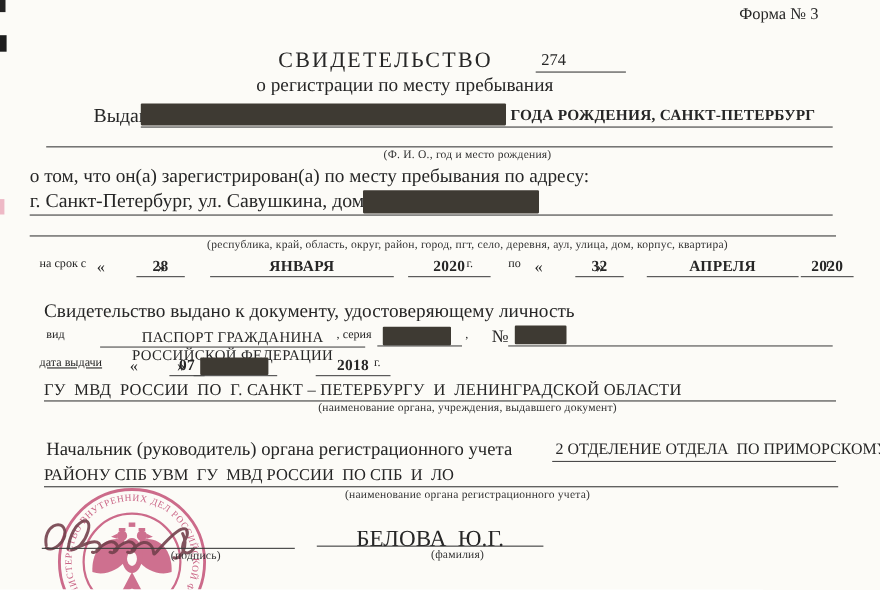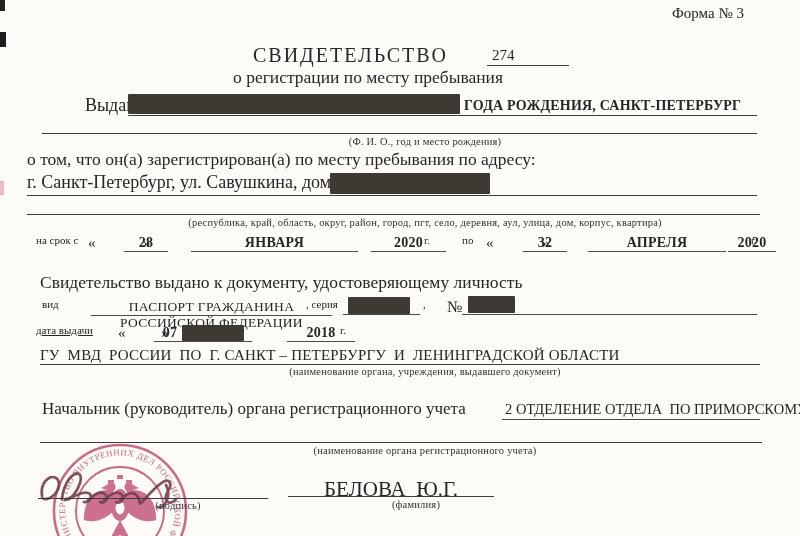--- a/index.html
+++ b/index.html
@@ -93,20 +93,21 @@
   <div class="blank" style="left:259px;top:323px;width:68px;">2018</div>
   <div class="lbl" style="left:340px;top:324px;">г.</div>
 
   <div class="abs typed pre" style="left:40px;top:347px;">ГУ  МВД  РОССИИ  ПО  Г. САНКТ – ПЕТЕРБУРГУ  И  ЛЕНИНГРАДСКОЙ ОБЛАСТИ</div>
   <div class="rule" style="left:40px;top:364px;width:720px;"></div>
   <div class="caption" style="left:0;top:366px;width:800px;">(наименование органа, учреждения, выдавшего документ)</div>
 
   <div class="abs" style="left:42px;top:399px;font-size:17px;">Начальник (руководитель) органа регистрационного учета</div>
   <div class="abs pre" style="left:505px;top:401px;font-size:14.5px;">2 ОТДЕЛЕНИЕ ОТДЕЛА  ПО ПРИМОРСКОМУ</div>
   <div class="rule-thin" style="left:502px;top:419px;width:258px;"></div>
+  <div class="abs pre" style="left:40px;top:424px;font-size:15px;">РАЙОНУ СПБ УВМ  ГУ  МВД РОССИИ  ПО СПБ  И  ЛО</div>
   <div class="rule" style="left:40px;top:442px;width:722px;"></div>
   <div class="caption" style="left:0;top:445px;width:800px;">(наименование органа регистрационного учета)</div>
 
   <svg class="abs" style="left:42px;top:438px;" width="156" height="156" viewBox="0 0 156 156">
     <defs>
       <path id="ringTop" d="M 40,112 A 55,55 0 1 1 116,112"></path>
       <path id="ringBottom" d="M 46,106 A 43,43 0 0 0 110,106"></path>
     </defs>
     <g stroke="#c14a72" fill="none" opacity="0.82">
       <circle cx="78" cy="73" r="66" stroke-width="2.6"></circle>

